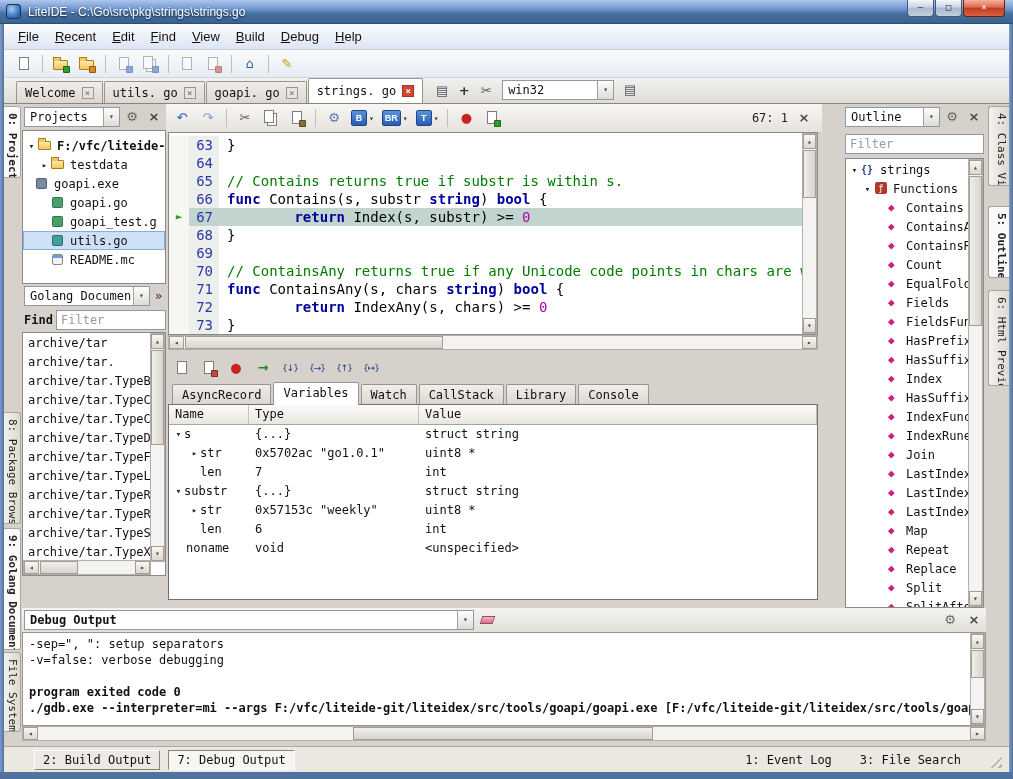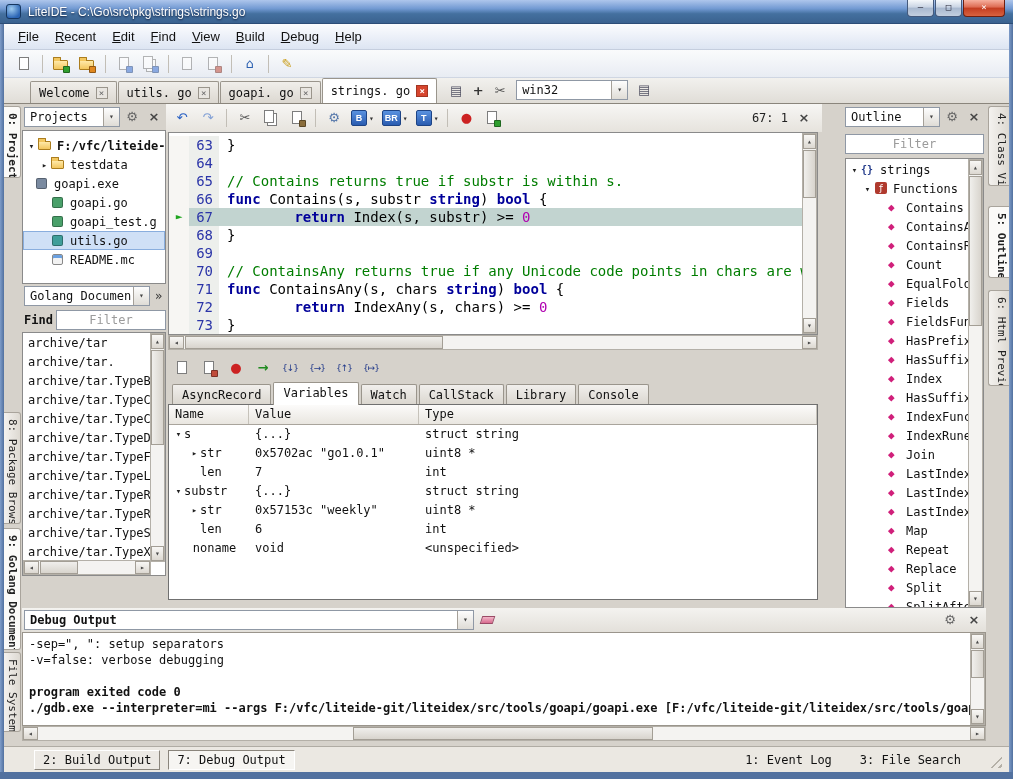--- a/index.html
+++ b/index.html
@@ -28,39 +28,39 @@
 .menubar{position:absolute;left:4px;top:24px;width:1005px;height:26px;display:flex;align-items:center;
   padding-left:6px;background:linear-gradient(#fbfcfe,#e9eef7 60%,#dde5f2);border-bottom:1px solid #c5cede;
   font-family:"Liberation Sans",sans-serif;font-size:13px;}
 .menu-item{display:inline-block;padding:3px 8px;}
 .menu-item::first-letter{text-decoration:underline;}
 .toolbar{position:absolute;left:4px;top:50px;width:1005px;height:28px;display:flex;align-items:center;
   padding-left:8px;gap:2px;background:linear-gradient(#fafbfc,#e8ecf3);border-bottom:1px solid #cfd6e2;}
 .tbtn{width:24px;height:24px;display:inline-flex;align-items:center;justify-content:center;flex:0 0 auto;}
 .vsep{display:inline-block;width:1px;height:18px;background:#c2beb6;margin:0 4px;flex:0 0 auto;}
 .tabbar{position:absolute;left:4px;top:78px;width:1005px;height:26px;display:flex;align-items:flex-end;
-  padding-left:26px;background:linear-gradient(#f2f1ee,#e0ddd7);border-bottom:1px solid #8a857c;}
+  padding-left:12px;background:linear-gradient(#f2f1ee,#e0ddd7);border-bottom:1px solid #8a857c;}
 .tabs{display:flex;align-items:flex-end;}
 .tab{display:inline-flex;align-items:center;gap:6px;height:22px;padding:0 8px;margin-right:1px;
   border:1px solid #9a958c;border-bottom:none;border-radius:2px 2px 0 0;
   background:linear-gradient(#f0eeea,#dcd8d1);font-size:12px;white-space:nowrap;}
 .tab.active{background:#fff;height:25px;position:relative;z-index:2;}
 .tclose{width:12px;height:12px;border:1px solid #9a958c;background:#e8e5e0;color:#666;
   font-size:9px;line-height:10px;text-align:center;flex:0 0 auto;}
 .tab.active .tclose{background:#d6452e;border-color:#a33522;color:#fff;font-weight:bold;}
 .tb-icons{display:flex;align-items:center;margin:0 6px 2px 8px;gap:2px;}
 .env-combo{width:112px;margin-bottom:3px;}
 .env-extra{margin:0 0 3px 6px;}
 
 
 .combo{position:relative;display:inline-block;background:#fff;border:1px solid #8f98a5;height:20px;font-size:12px;}
 .combo .cval{position:absolute;left:5px;top:1px;right:18px;line-height:17px;overflow:hidden;white-space:nowrap;}
 .combo .cbtn{position:absolute;right:0;top:0;width:16px;height:100%;text-align:center;font-size:8px;line-height:18px;
   color:#444;background:linear-gradient(#fdfdfd,#dfdcd6);border-left:1px solid #a5a098;}
-.tinput{height:20px;border:1px solid #8f98a5;font:12px "DejaVu Sans Mono",monospace;padding:8px 4px;background:#fff;text-align:center;}
+.tinput{height:20px;border:1px solid #8f98a5;font:12px "DejaVu Sans Mono",monospace;padding:8px 4px;background:#fff;}
 .tinput::placeholder{color:#9b9b9b;}
 .hbtn{width:20px;height:20px;display:inline-flex;align-items:center;justify-content:center;flex:0 0 auto;}
 .morebtn{position:absolute;font-size:12px;text-align:center;line-height:20px;color:#333;}
 
 
 .strip{position:absolute;top:104px;height:638px;z-index:5;}
 .strip.left{left:4px;width:18px;}
 .strip.right{left:986px;width:23px;}
 .vtab{position:absolute;writing-mode:vertical-rl;font-size:11px;color:#222;text-align:center;
   background:linear-gradient(90deg,#f4f2ef,#ddd9d2);border:1px solid #a9a49c;padding:6px 1px;white-space:nowrap;overflow:hidden;}
@@ -545,22 +545,22 @@
       <span class="dtab">AsyncRecord</span>
       <span class="dtab active">Variables</span>
       <span class="dtab">Watch</span>
       <span class="dtab">CallStack</span>
       <span class="dtab">Library</span>
       <span class="dtab">Console</span>
     </div>
   <div class="vars-box">
     <div class="vhead" id="var-head">
         <span class="vh">Name</span>
+        <span class="vh">Type</span>
         <span class="vh">Value</span>
-        <span class="vh">Type</span>
       </div>
     <div id="var-rows">
         <div class="vrow">
           <span class="vc vname" style="padding-left: 4px;">
             <span class="exp">▾</span>
             <span>s</span>
           </span>
           <span class="vc">{...}</span>
           <span class="vc">struct string</span>
         </div>
@@ -598,21 +598,21 @@
         </div>
         <div class="vrow">
           <span class="vc vname" style="padding-left: 20px;">
             <span class="exp"></span>
             <span>len</span>
           </span>
           <span class="vc">6</span>
           <span class="vc">int</span>
         </div>
         <div class="vrow">
-          <span class="vc vname" style=" justify-content: center;">
+          <span class="vc vname" style="">
             <span class="exp"></span>
             <span>noname</span>
           </span>
           <span class="vc">void</span>
           <span class="vc">&lt;unspecified&gt;</span>
         </div>
       </div>
   </div>
 </div>
 

